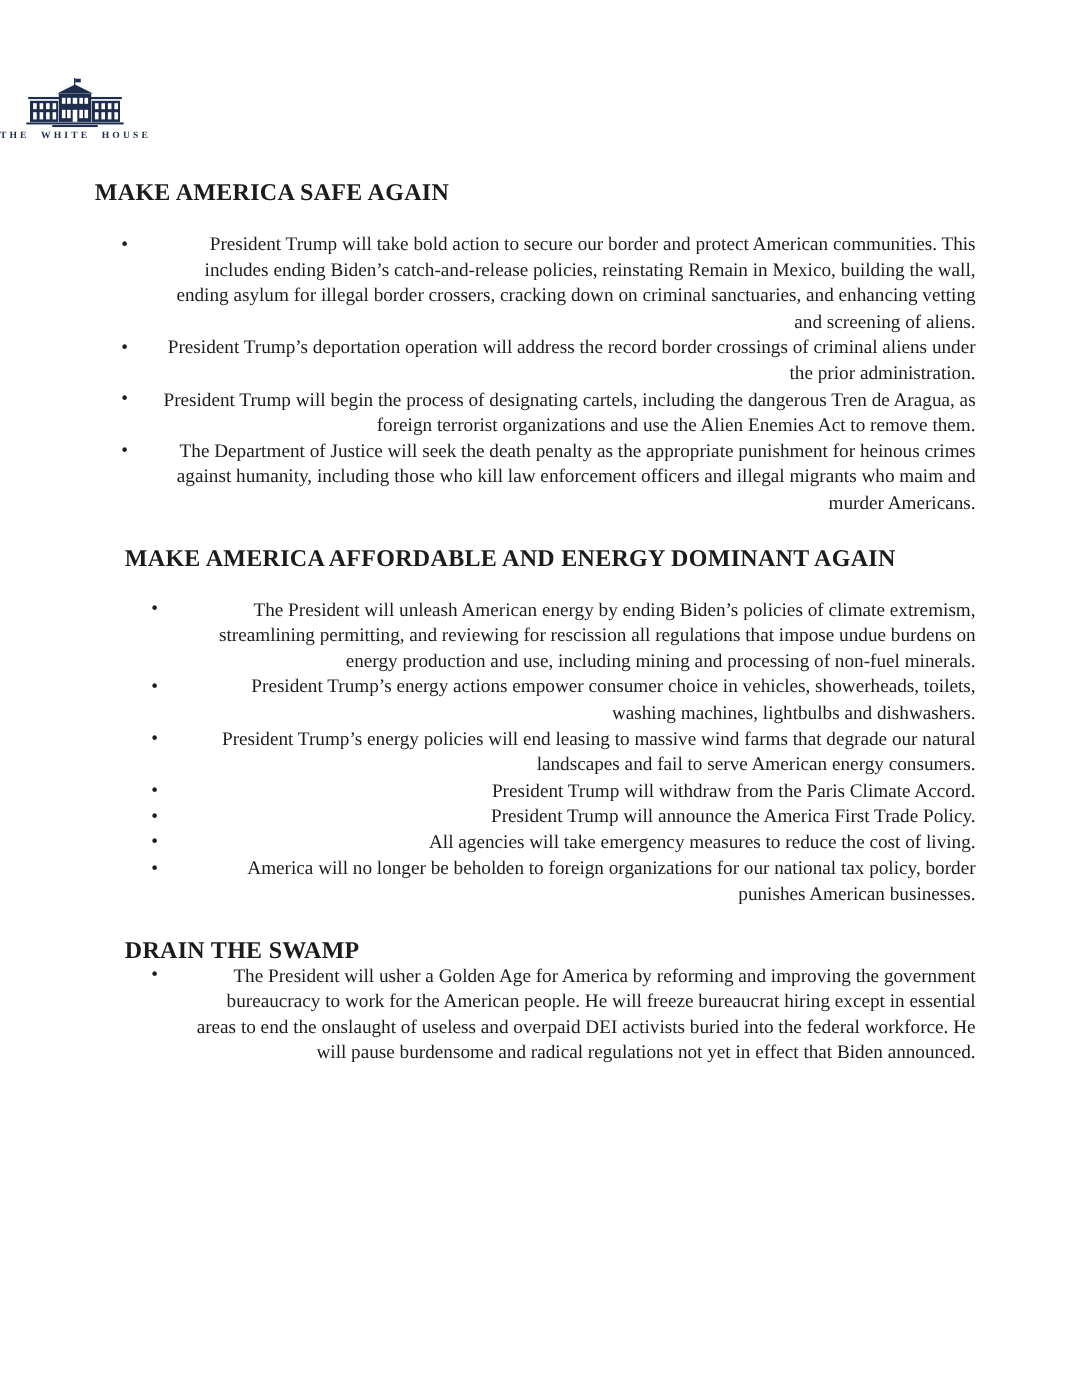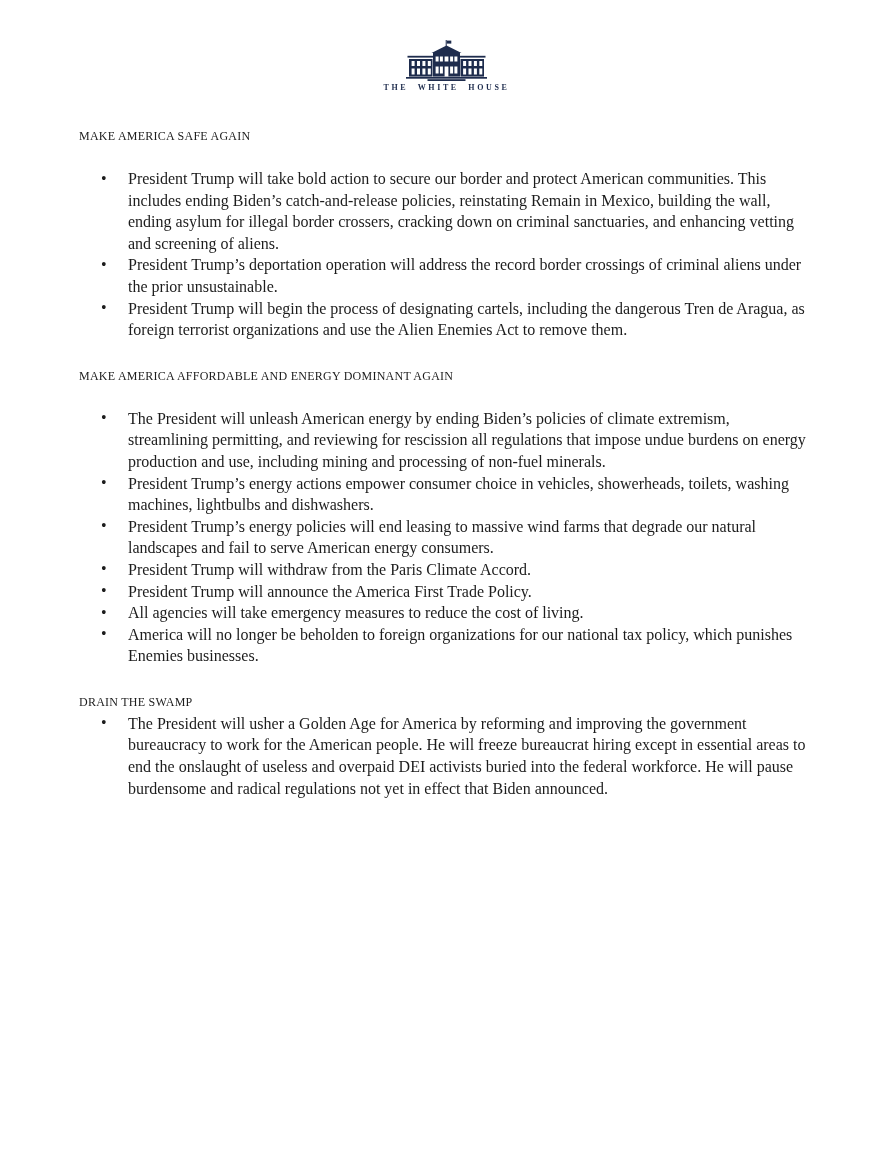--- a/index.html
+++ b/index.html
@@ -14,23 +14,23 @@
     background: var(--bg);
   }
   body {
     width: 893px;
     height: 1156px;
     overflow: hidden;
     font-family: "Liberation Serif", "DejaVu Serif", serif;
     color: var(--text);
   }
   .doc-header {
-    padding-top: 40px;
+    padding-top: 65px;
     display: flex;
-    justify-content: center;
+    justify-content: flex-start;
   }
   .logo {
     display: flex;
     flex-direction: column;
     align-items: center;
   }
   .logo svg { display: block; }
   .logo-caption {
     margin-top: 3px;
     font-size: 8px;
@@ -39,42 +39,42 @@
     letter-spacing: 2.6px;
     word-spacing: 5px;
     color: var(--navy);
     white-space: nowrap;
   }
   .doc-body {
     margin: 33px 80px 0 79px;
     width: 734px;
   }
   .doc-section { margin: 0; }
-  .doc-section + .doc-section { margin-top: 24px; }
+  .doc-section + .doc-section { margin-top: 24px; margin-left: 25px; }
   .section-heading {
     margin: 0;
-    font-size: 12px;
-    font-weight: 400;
+    font-size: 20px;
+    font-weight: 700;
     letter-spacing: 0.25px;
     line-height: 22px;
     color: var(--text);
   }
   .bullet-list {
     list-style: none;
     margin: 21px 0 0 0;
     padding: 0 0 0 49px;
     font-size: 16px;
     line-height: 21.6px;
   }
   .doc-section.tight .bullet-list { margin-top: 0; }
   .bullet-item {
     position: relative;
     margin: 0;
     padding: 0;
-    text-align: left;
+    text-align: right;
   }
   .bullet-item::before {
     content: "\2022";
     position: absolute;
     left: -27px;
     top: -0.5px;
     font-size: 16px;
     color: var(--text);
   }
 </style>
@@ -129,34 +129,35 @@
       </svg>
       <div class="logo-caption">THE WHITE HOUSE</div>
     </div>
   </header>
 
   <main class="doc-body" id="sections-root">
       <section class="doc-section">
         <h2 class="section-heading">MAKE AMERICA SAFE AGAIN</h2>
         <ul class="bullet-list">
           <li class="bullet-item">President Trump will take bold action to secure our border and protect American communities. This includes ending Biden’s catch-and-release policies, reinstating Remain in Mexico, building the wall, ending asylum for illegal border crossers, cracking down on criminal sanctuaries, and enhancing vetting and screening of aliens.</li>
-          <li class="bullet-item">President Trump’s deportation operation will address the record border crossings of criminal aliens under the prior unsustainable.</li>
+          <li class="bullet-item">President Trump’s deportation operation will address the record border crossings of criminal aliens under the prior administration.</li>
           <li class="bullet-item">President Trump will begin the process of designating cartels, including the dangerous Tren de Aragua, as foreign terrorist organizations and use the Alien Enemies Act to remove them.</li>
+          <li class="bullet-item">The Department of Justice will seek the death penalty as the appropriate punishment for heinous crimes against humanity, including those who kill law enforcement officers and illegal migrants who maim and murder Americans.</li>
         </ul>
       </section>
       <section class="doc-section">
         <h2 class="section-heading">MAKE AMERICA AFFORDABLE AND ENERGY DOMINANT AGAIN</h2>
         <ul class="bullet-list">
           <li class="bullet-item">The President will unleash American energy by ending Biden’s policies of climate extremism, streamlining permitting, and reviewing for rescission all regulations that impose undue burdens on energy production and use, including mining and processing of non-fuel minerals.</li>
           <li class="bullet-item">President Trump’s energy actions empower consumer choice in vehicles, showerheads, toilets, washing machines, lightbulbs and dishwashers.</li>
           <li class="bullet-item">President Trump’s energy policies will end leasing to massive wind farms that degrade our natural landscapes and fail to serve American energy consumers.</li>
           <li class="bullet-item">President Trump will withdraw from the Paris Climate Accord.</li>
           <li class="bullet-item">President Trump will announce the America First Trade Policy.</li>
           <li class="bullet-item">All agencies will take emergency measures to reduce the cost of living.</li>
-          <li class="bullet-item">America will no longer be beholden to foreign organizations for our national tax policy, which punishes Enemies businesses.</li>
+          <li class="bullet-item">America will no longer be beholden to foreign organizations for our national tax policy, border punishes American businesses.</li>
         </ul>
       </section>
       <section class="doc-section tight">
         <h2 class="section-heading">DRAIN THE SWAMP</h2>
         <ul class="bullet-list">
           <li class="bullet-item">The President will usher a Golden Age for America by reforming and improving the government bureaucracy to work for the American people. He will freeze bureaucrat hiring except in essential areas to end the onslaught of useless and overpaid DEI activists buried into the federal workforce. He will pause burdensome and radical regulations not yet in effect that Biden announced.</li>
         </ul>
       </section>
     </main>
 

